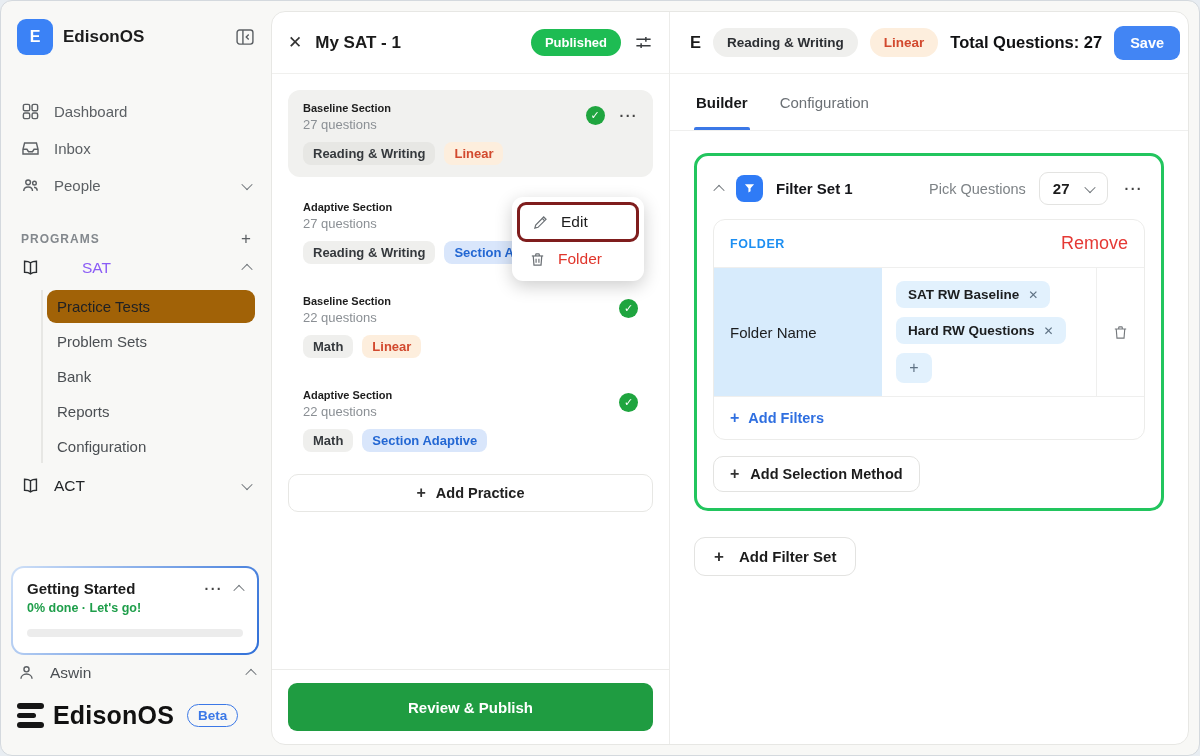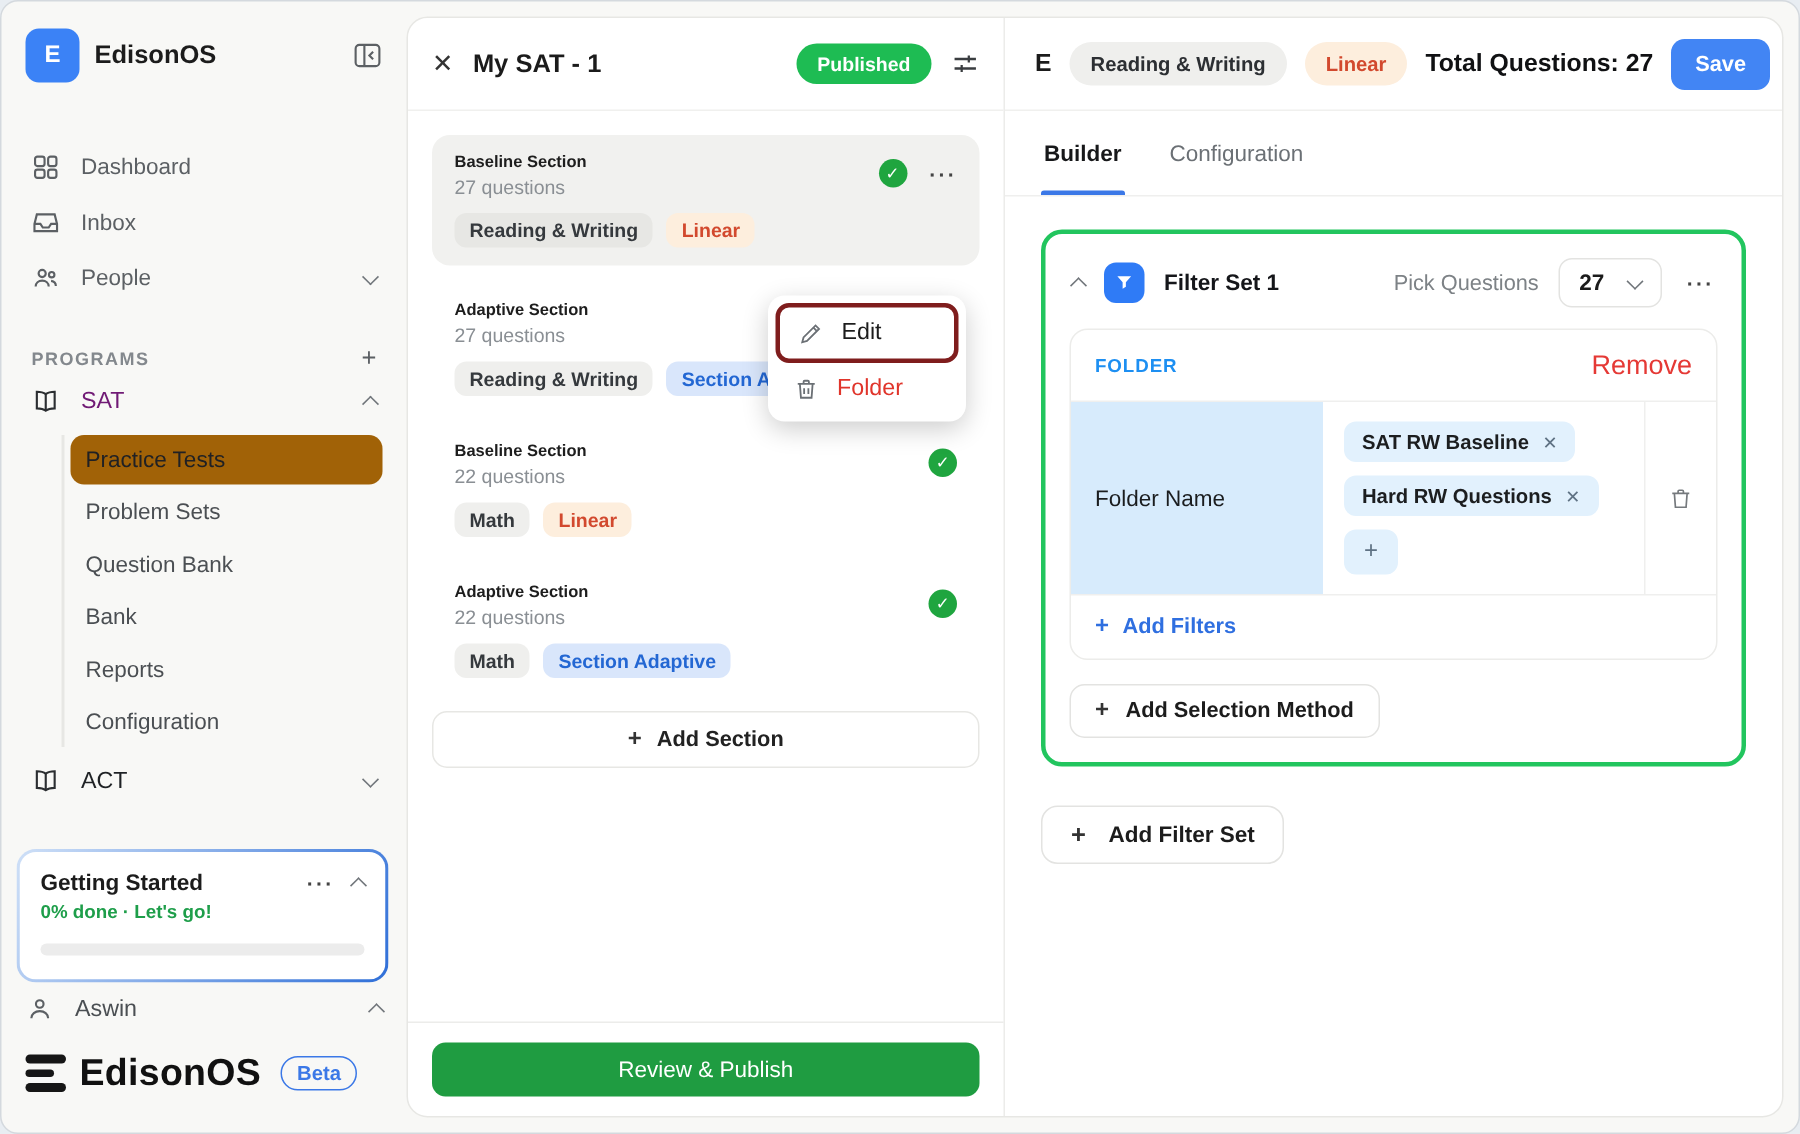--- a/index.html
+++ b/index.html
@@ -78,22 +78,22 @@
   .context-menu{position:absolute;left:240px;top:123px;width:132px;background:#fff;border-radius:11px;
     box-shadow:0 5px 18px rgba(0,0,0,.2);padding:5px;z-index:6;}
   .menu-item{display:flex;align-items:center;gap:12px;padding:8px 12px;font-size:15.5px;color:#1d1d1d;border-radius:9px;}
   .menu-item.edit{border:3px solid #7f1d1d;}
   .menu-item.delete{color:#e0352b;}
   .menu-item .icon{color:#6b7075;}
   .add-section-btn{margin-top:10px;height:38px;border:1px solid #e7e7e4;border-radius:10px;background:#fff;
     display:flex;align-items:center;justify-content:center;gap:10px;font-size:14.5px;font-weight:600;color:#222;}
   .add-section-btn .plus{margin-left:0;font-size:16px;color:#333;}
   .mid-footer{border-top:1px solid #ececea;padding:13px 16px;}
-  .review-btn{width:100%;height:36px;border-radius:9px;background:#1f9c41;color:#fff;
-    display:flex;align-items:center;justify-content:center;font-size:15px;font-weight:400;}
+  .review-btn{width:100%;height:48px;border-radius:9px;background:#1f9c41;color:#fff;
+    display:flex;align-items:center;justify-content:center;font-size:15px;font-weight:700;}
 
   
   .right-panel{flex:1;display:flex;flex-direction:column;min-width:0;}
   .rp-header{height:62px;display:flex;align-items:center;gap:12px;padding:0 20px;border-bottom:1px solid #f0f0ee;}
   .trunc-title{font-size:16.5px;font-weight:600;color:#1b1b1b;}
   .pill{font-size:13.5px;padding:7px 14px;border-radius:16px;white-space:nowrap;}
   .pill-gray{background:#efefed;color:#2c2f33;font-weight:600;}
   .pill-orange{background:#fdeedd;color:#d2492e;font-weight:700;}
   .total-q{font-size:16.5px;font-weight:700;color:#101113;margin-left:auto;white-space:nowrap;}
   .save-btn{background:#4285f4;color:#fff;font-size:14.5px;font-weight:600;padding:9px 16px;border-radius:9px;}
@@ -190,28 +190,27 @@
       <span class="plus">+</span>
     </div>
 
     <div class="prog-row">
       <span class="icon">
         <svg width="19" height="19" viewBox="0 0 24 24" fill="none" stroke="#2b2e31" stroke-width="1.8">
           <path d="M12 6c-1.8-1.4-4.2-2-7.5-2v14c3.3 0 5.7.6 7.5 2 1.8-1.4 4.2-2 7.5-2V4c-3.3 0-5.7.6-7.5 2z"></path>
           <line x1="12" y1="6" x2="12" y2="20"></line>
         </svg>
       </span>
-      <span style="color:#701a75;">SAT</span>
+      <span style="color:#8b5cf6;margin-left:28px;">SAT</span>
       <span class="chev up"></span>
     </div>
 
     <div class="sub-list">
       <div class="sub-item active">Practice Tests</div>
       <div class="sub-item">Problem Sets</div>
-      <div class="sub-item">Question Bank</div>
       <div class="sub-item">Bank</div>
       <div class="sub-item">Reports</div>
       <div class="sub-item">Configuration</div>
     </div>
 
     <div class="prog-row" style="margin-top:2px;">
       <span class="icon">
         <svg width="19" height="19" viewBox="0 0 24 24" fill="none" stroke="#2b2e31" stroke-width="1.8">
           <path d="M12 6c-1.8-1.4-4.2-2-7.5-2v14c3.3 0 5.7.6 7.5 2 1.8-1.4 4.2-2 7.5-2V4c-3.3 0-5.7.6-7.5 2z"></path>
           <line x1="12" y1="6" x2="12" y2="20"></line>
@@ -332,21 +331,21 @@
               </div>
             </div>
             <div class="sc-icons">
                 <span class="check">✓</span>
               </div>
           </div>
         </div>
 
         <div class="add-section-btn">
           <span class="plus">+</span>
-          <span>Add Section</span>
+          <span>Add Practice</span>
         </div>
 
         <div class="context-menu">
           <div class="menu-item edit">
             <span class="icon">
               <svg width="17" height="17" viewBox="0 0 24 24" fill="none" stroke="currentColor" stroke-width="1.7">
                 <path d="M4 20l1.2-4.5L16.5 4.2l3.3 3.3L8.5 18.8 4 20z"></path>
                   <line x1="14.5" y1="6.2" x2="17.8" y2="9.5"></line>
               </svg>
             </span>

